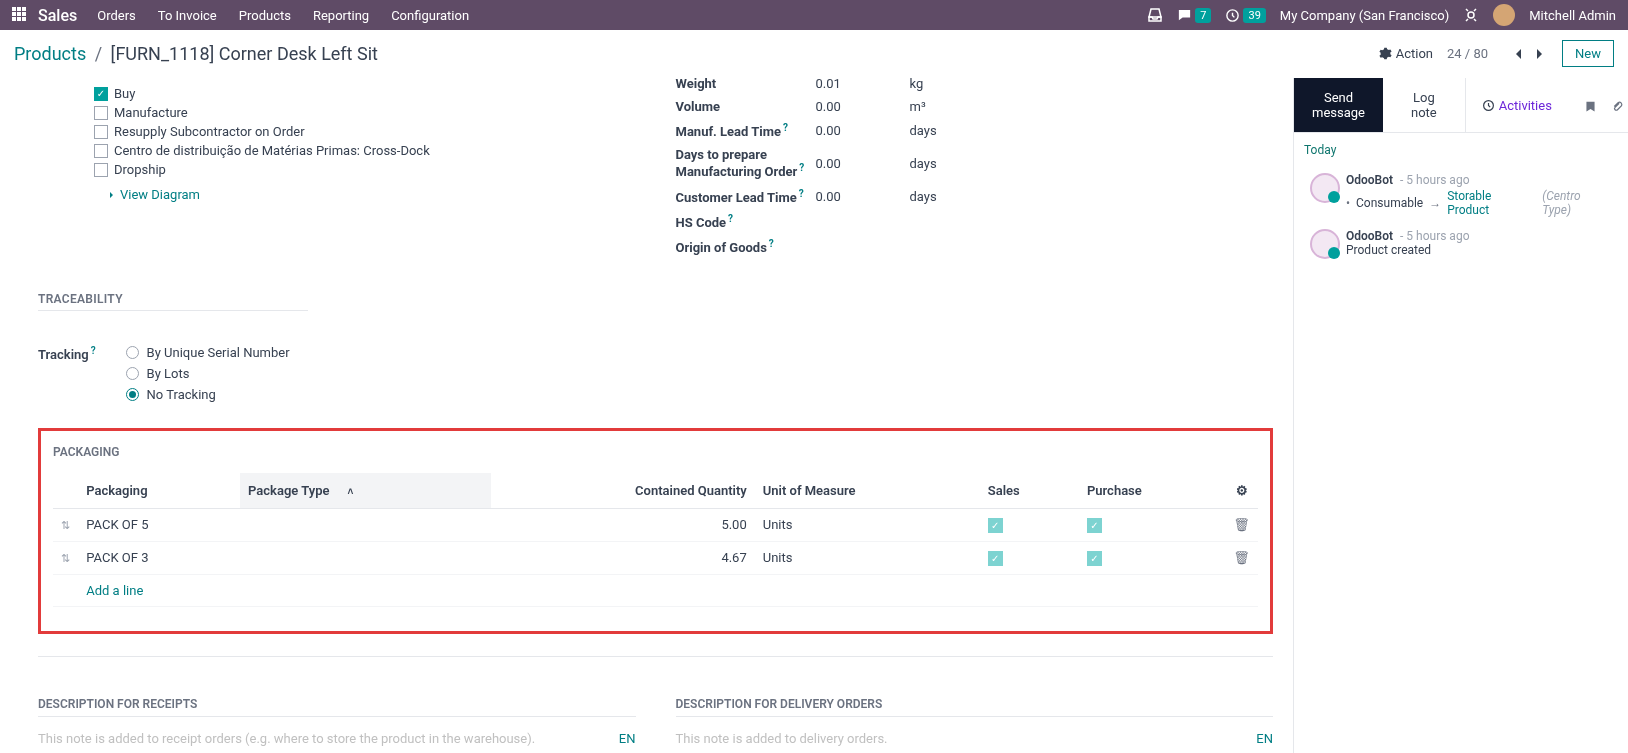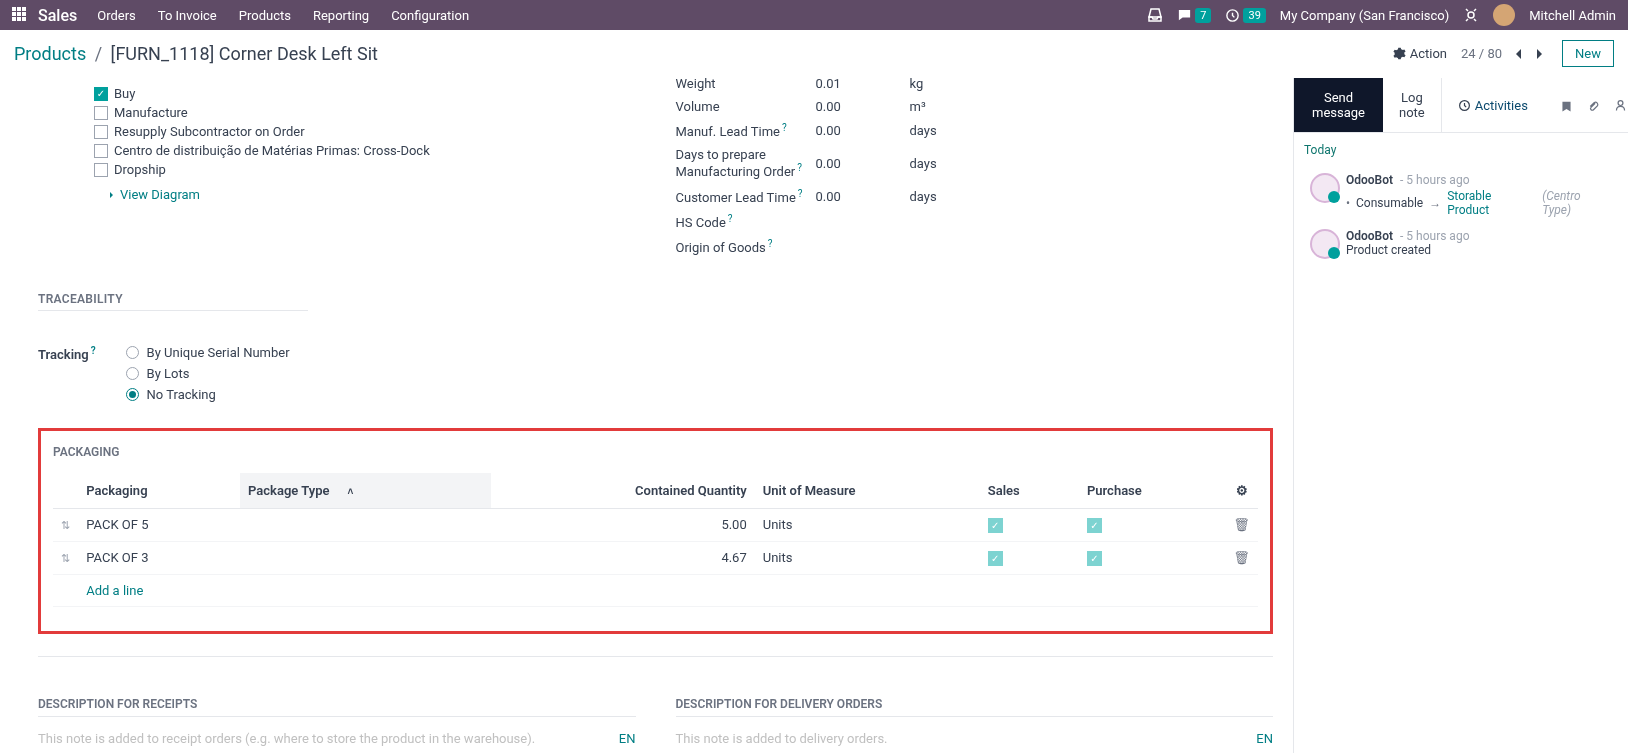--- a/index.html
+++ b/index.html
@@ -14,31 +14,31 @@
 .icon-btn{display:inline-flex;align-items:center;gap:3px;cursor:pointer}
 .badge{background:#00a09d;padding:1px 5px;border-radius:3px;font-size:11px}
 .avatar{width:22px;height:22px;border-radius:50%;background:#d4a574}
 .header{display:flex;align-items:center;padding:10px 14px;border-bottom:1px solid transparent}
 .breadcrumb{font-size:18px;color:#017e84}
 .breadcrumb .sep{color:#6b7280;margin:0 4px}
 .breadcrumb .current{color:#374151}
 .header-right{margin-left:auto;display:flex;align-items:center;gap:14px}
 .action-btn{display:flex;align-items:center;gap:4px;cursor:pointer;color:#374151;font-size:13px}
 .gear{width:13px;height:13px}
-.pager{display:flex;align-items:center;gap:8px;color:#6b7280}
+.pager{display:flex;align-items:center;gap:22px;color:#6b7280}
 .pager-nav{display:flex;gap:2px}
 .pager-nav button{border:none;background:none;cursor:pointer;padding:2px 4px;color:#374151}
 .new-btn{border:1px solid #017e84;color:#017e84;background:#fff;padding:5px 12px;cursor:pointer;font-size:13px}
 .content{display:flex}
 .main{flex:1;padding:0 20px 20px 38px;overflow:auto}
 .chatter{width:335px;border-left:1px solid #e5e7eb}
 .chatter-actions{display:flex;border-bottom:1px solid #e5e7eb}
 .send-msg{background:#0f172a;color:#fff;padding:12px 18px;border:none;cursor:pointer;font-size:13px}
-.log-note{background:#fff;border:none;padding:12px 16px;cursor:pointer;color:#374151;font-size:13px}
-.activities{background:#fff;border:none;border-left:1px solid #e5e7eb;padding:12px 16px;cursor:pointer;color:#0c4a6e;display:flex;align-items:center;gap:4px;font-size:13px}
+.log-note{background:#fff;border:none;padding:12px 28px;cursor:pointer;color:#374151;font-size:13px}
+.activities{background:#fff;border:none;border-left:1px solid #e5e7eb;padding:12px 16px;cursor:pointer;color:#6d28d9;display:flex;align-items:center;gap:4px;font-size:13px}
 .chatter-icons{margin-left:auto;display:flex;align-items:center;gap:14px;padding:0 16px;color:#6b7280}
 .today{text-align:left;padding:10px;color:#0f766e;font-size:12px}
 .log-entry{display:flex;gap:6px;padding:6px 16px}
 .bot-avatar{width:30px;height:30px;border-radius:50%;background:#f3e8f3;border:2px solid #d8b4d8;flex-shrink:0;position:relative}
 .bot-avatar::after{content:'';position:absolute;bottom:-2px;right:-2px;width:12px;height:12px;background:#00a09d;border-radius:50%}
 .log-content{font-size:12px}
 .log-author{font-weight:600;color:#374151}
 .log-time{color:#9ca3af;margin-left:4px}
 .log-change{margin-top:2px;padding-left:0}
 .log-change li{display:flex;align-items:center;gap:6px}
@@ -46,21 +46,21 @@
 .arrow{color:#6b7280}
 .new-val{color:#017e84}
 .field-type{color:#9ca3af;font-style:italic}
 .form-grid{display:flex;gap:40px;margin-top:4px}
 .col{flex:1}
 .checkbox-row{display:flex;align-items:center;gap:6px;margin:4px 0;padding-left:56px}
 .chk{width:14px;height:14px;border:1px solid #9ca3af;display:inline-flex;align-items:center;justify-content:center;cursor:pointer}
 .chk.checked{background:#00a09d;border-color:#00a09d;color:#fff;font-size:10px}
 .view-diagram{color:#017e84;margin-left:66px;margin-top:6px;display:inline-flex;align-items:center;gap:4px;cursor:pointer}
 .field-row{display:flex;align-items:center;margin:8px 0}
-.field-label{width:140px;font-weight:400;font-size:13px}
+.field-label{width:140px;font-weight:700;font-size:13px}
 .field-val{width:94px;text-align:left}
 .field-unit{color:#374151}
 .help-q{color:#017e84;font-size:10px;margin-left:2px;vertical-align:super}
 .section-title{font-size:12px;color:#6b7280;font-weight:600;margin:28px 0 14px 0;letter-spacing:0.3px}
 .section-title.bordered{border-bottom:1px solid #e5e7eb;padding-bottom:4px;display:inline-block;width:270px}
 .radio-row{display:flex;align-items:center;gap:8px;margin:6px 0}
 .radio{width:13px;height:13px;border:1px solid #9ca3af;border-radius:50%;display:inline-flex;align-items:center;justify-content:center}
 .radio.checked{border-color:#017e84}
 .radio.checked::after{content:'';width:7px;height:7px;background:#017e84;border-radius:50%}
 .tracking-area{display:flex;gap:30px;margin-top:14px}

